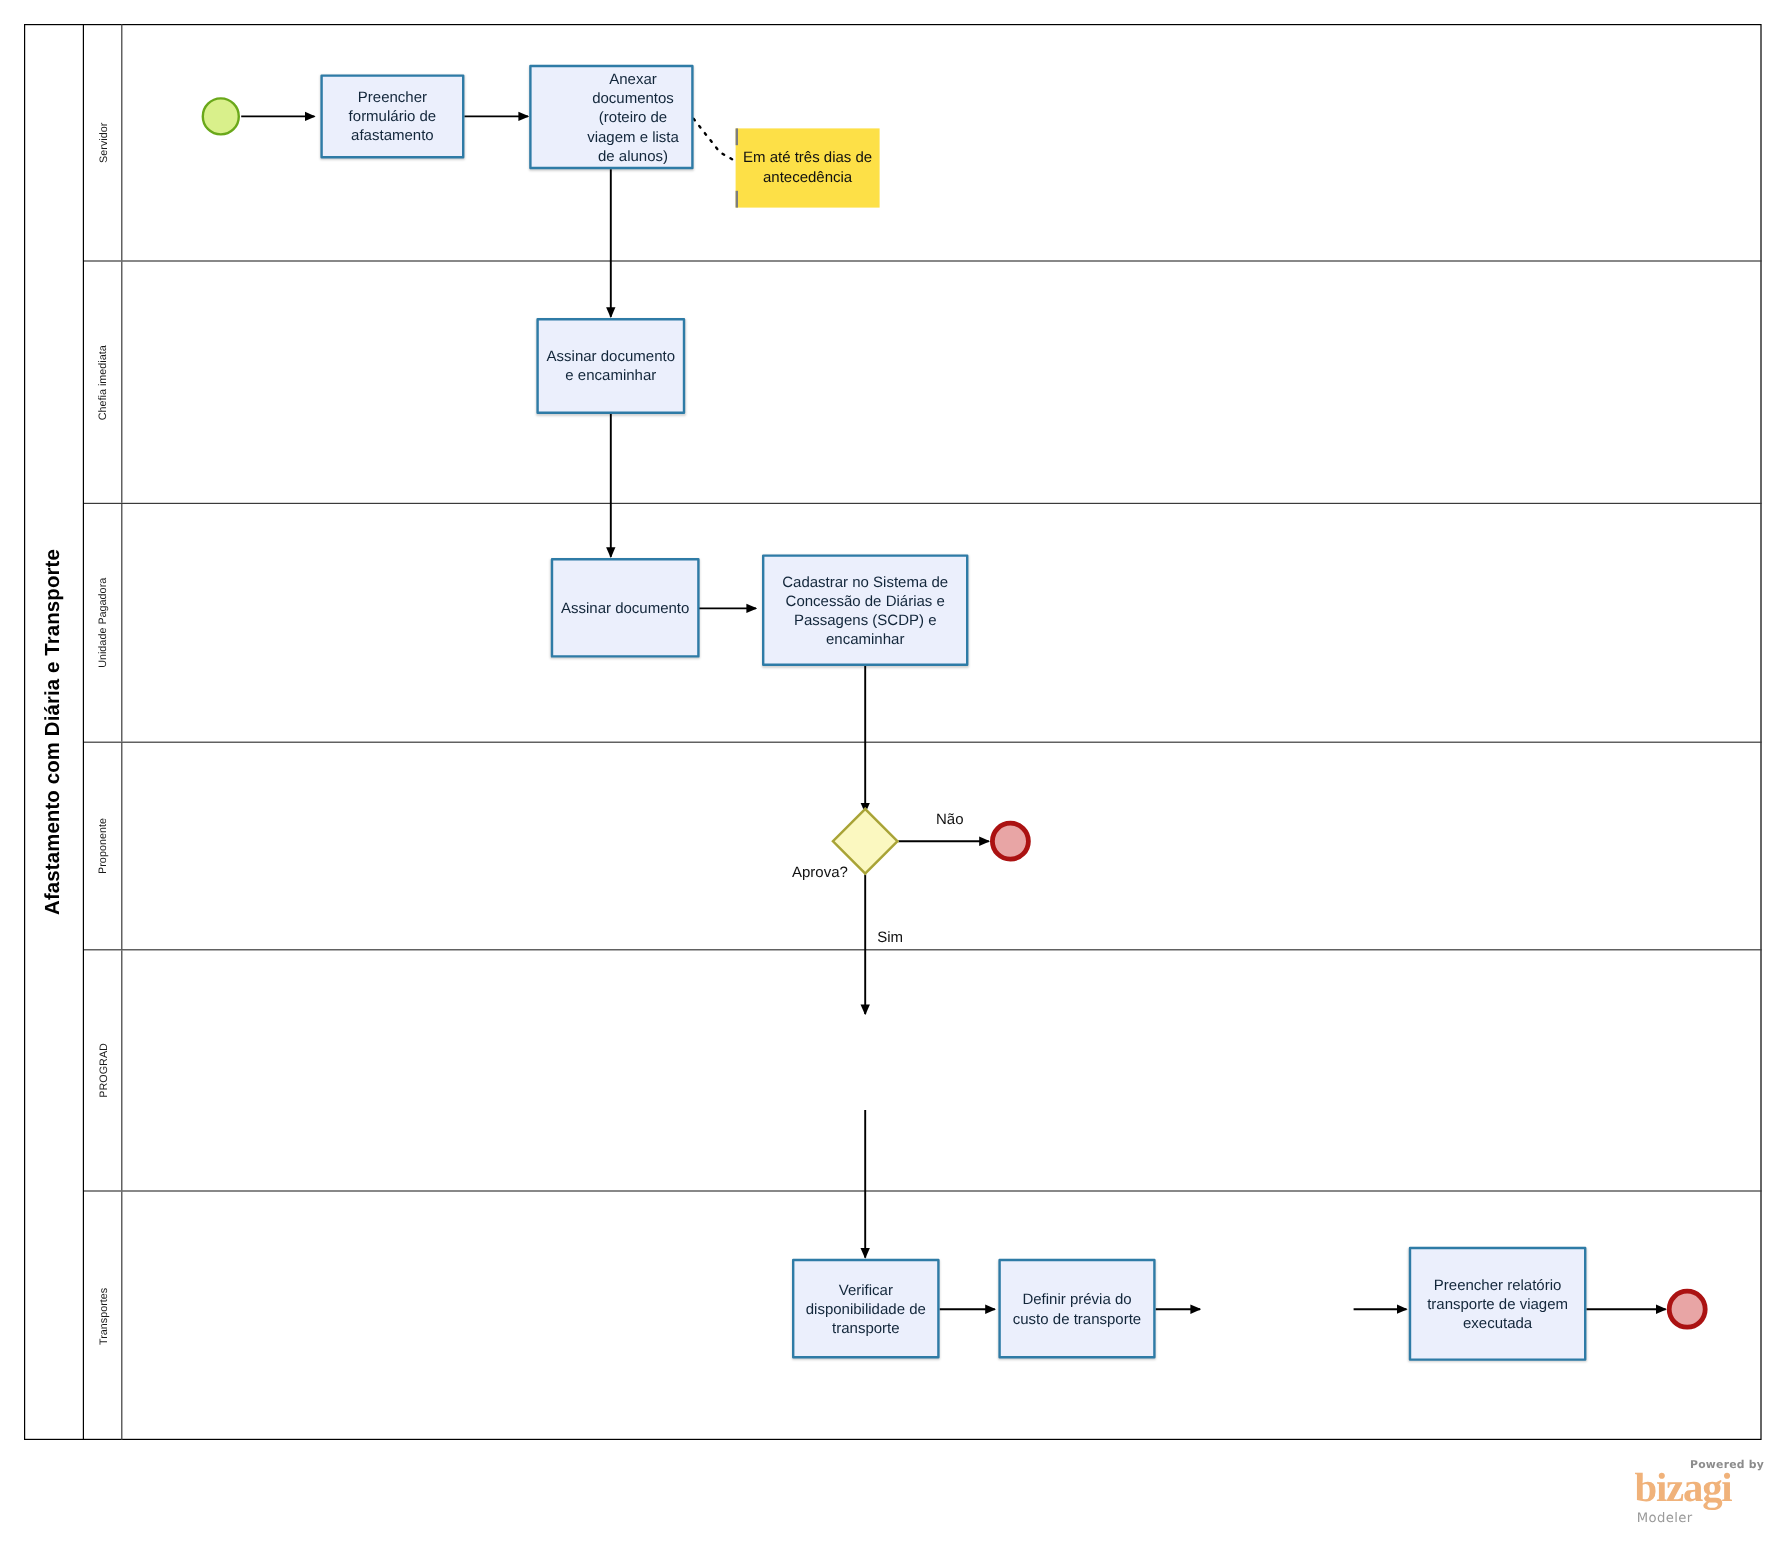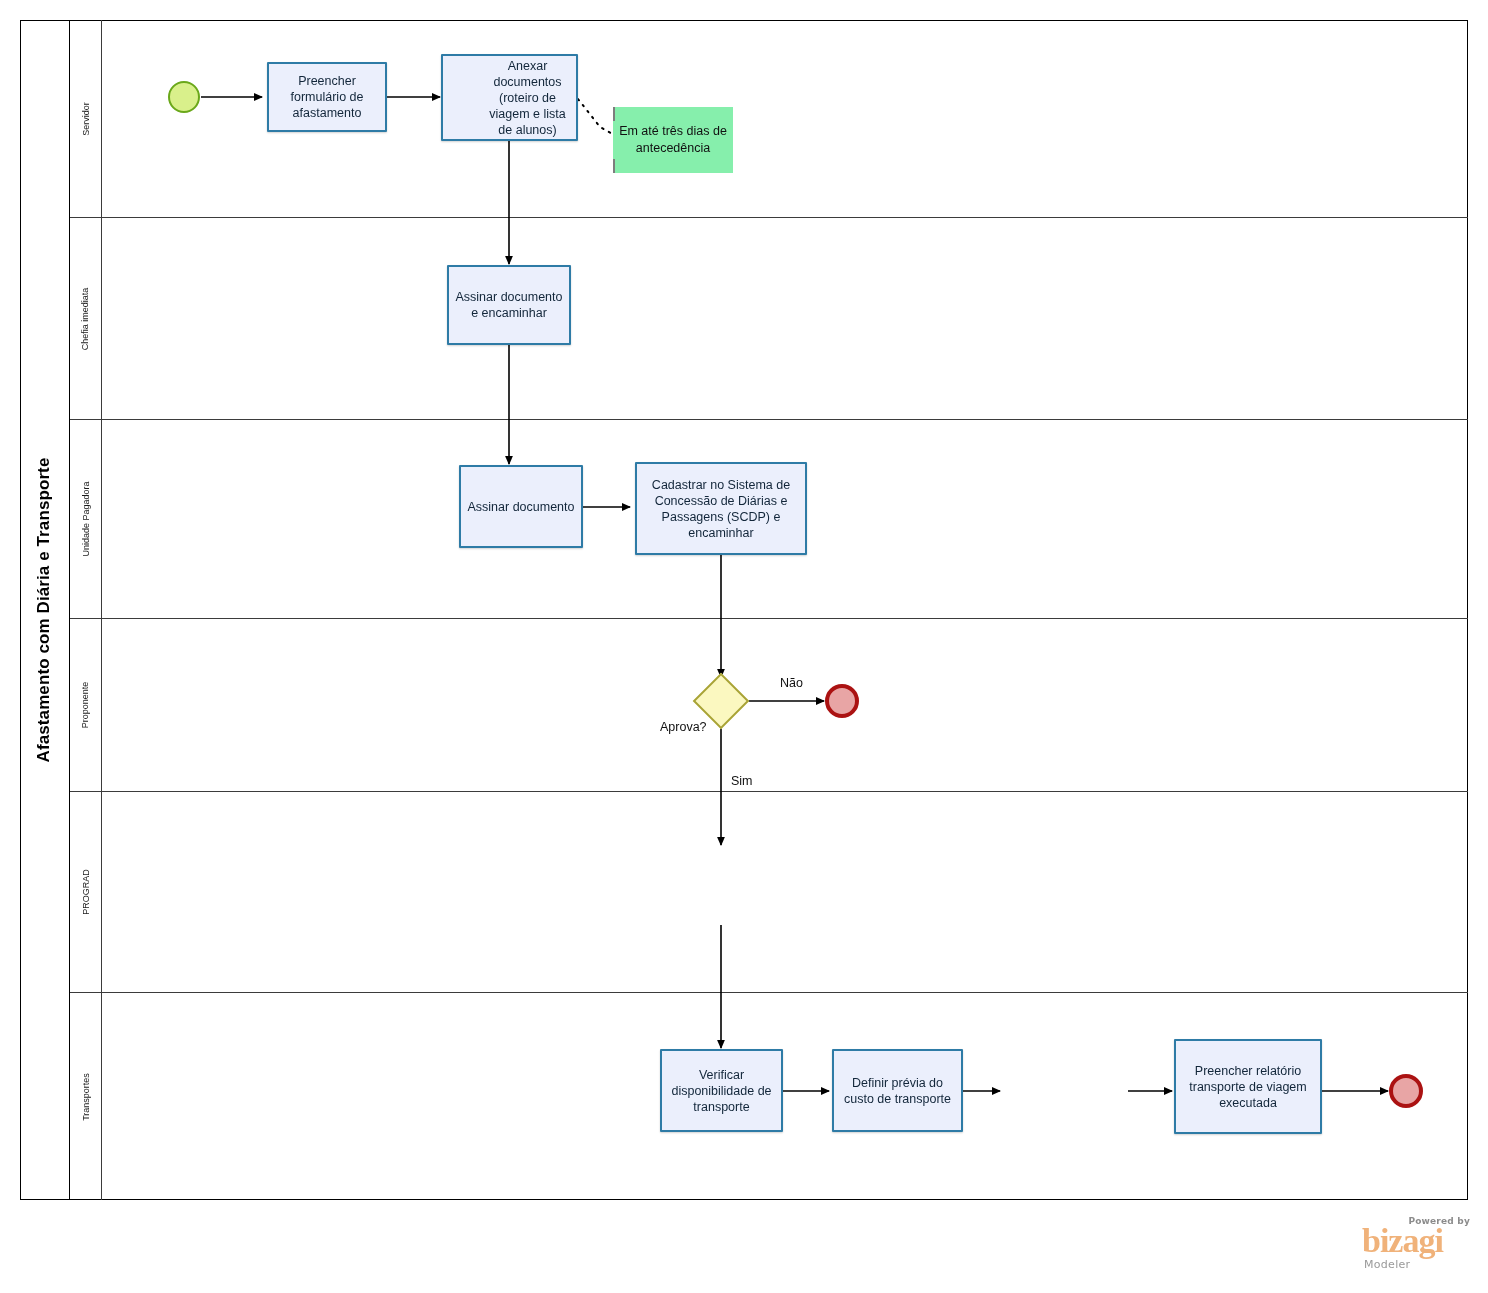--- a/index.html
+++ b/index.html
@@ -120,21 +120,21 @@
     position: absolute;
     width: 40px; height: 40px;
     background: #fbf8c0;
     border: 2px solid #a8a337;
     box-sizing: border-box;
     transform: rotate(45deg);
   }
 
   .annotation {
     position: absolute;
-    background: #86efac;
+    background: #fde047;
     box-sizing: border-box;
     display: flex;
     align-items: center;
     justify-content: center;
     text-align: center;
     font-size: 12.5px;
     line-height: 17px;
     color: #111111;
     padding: 2px 6px;
   }

